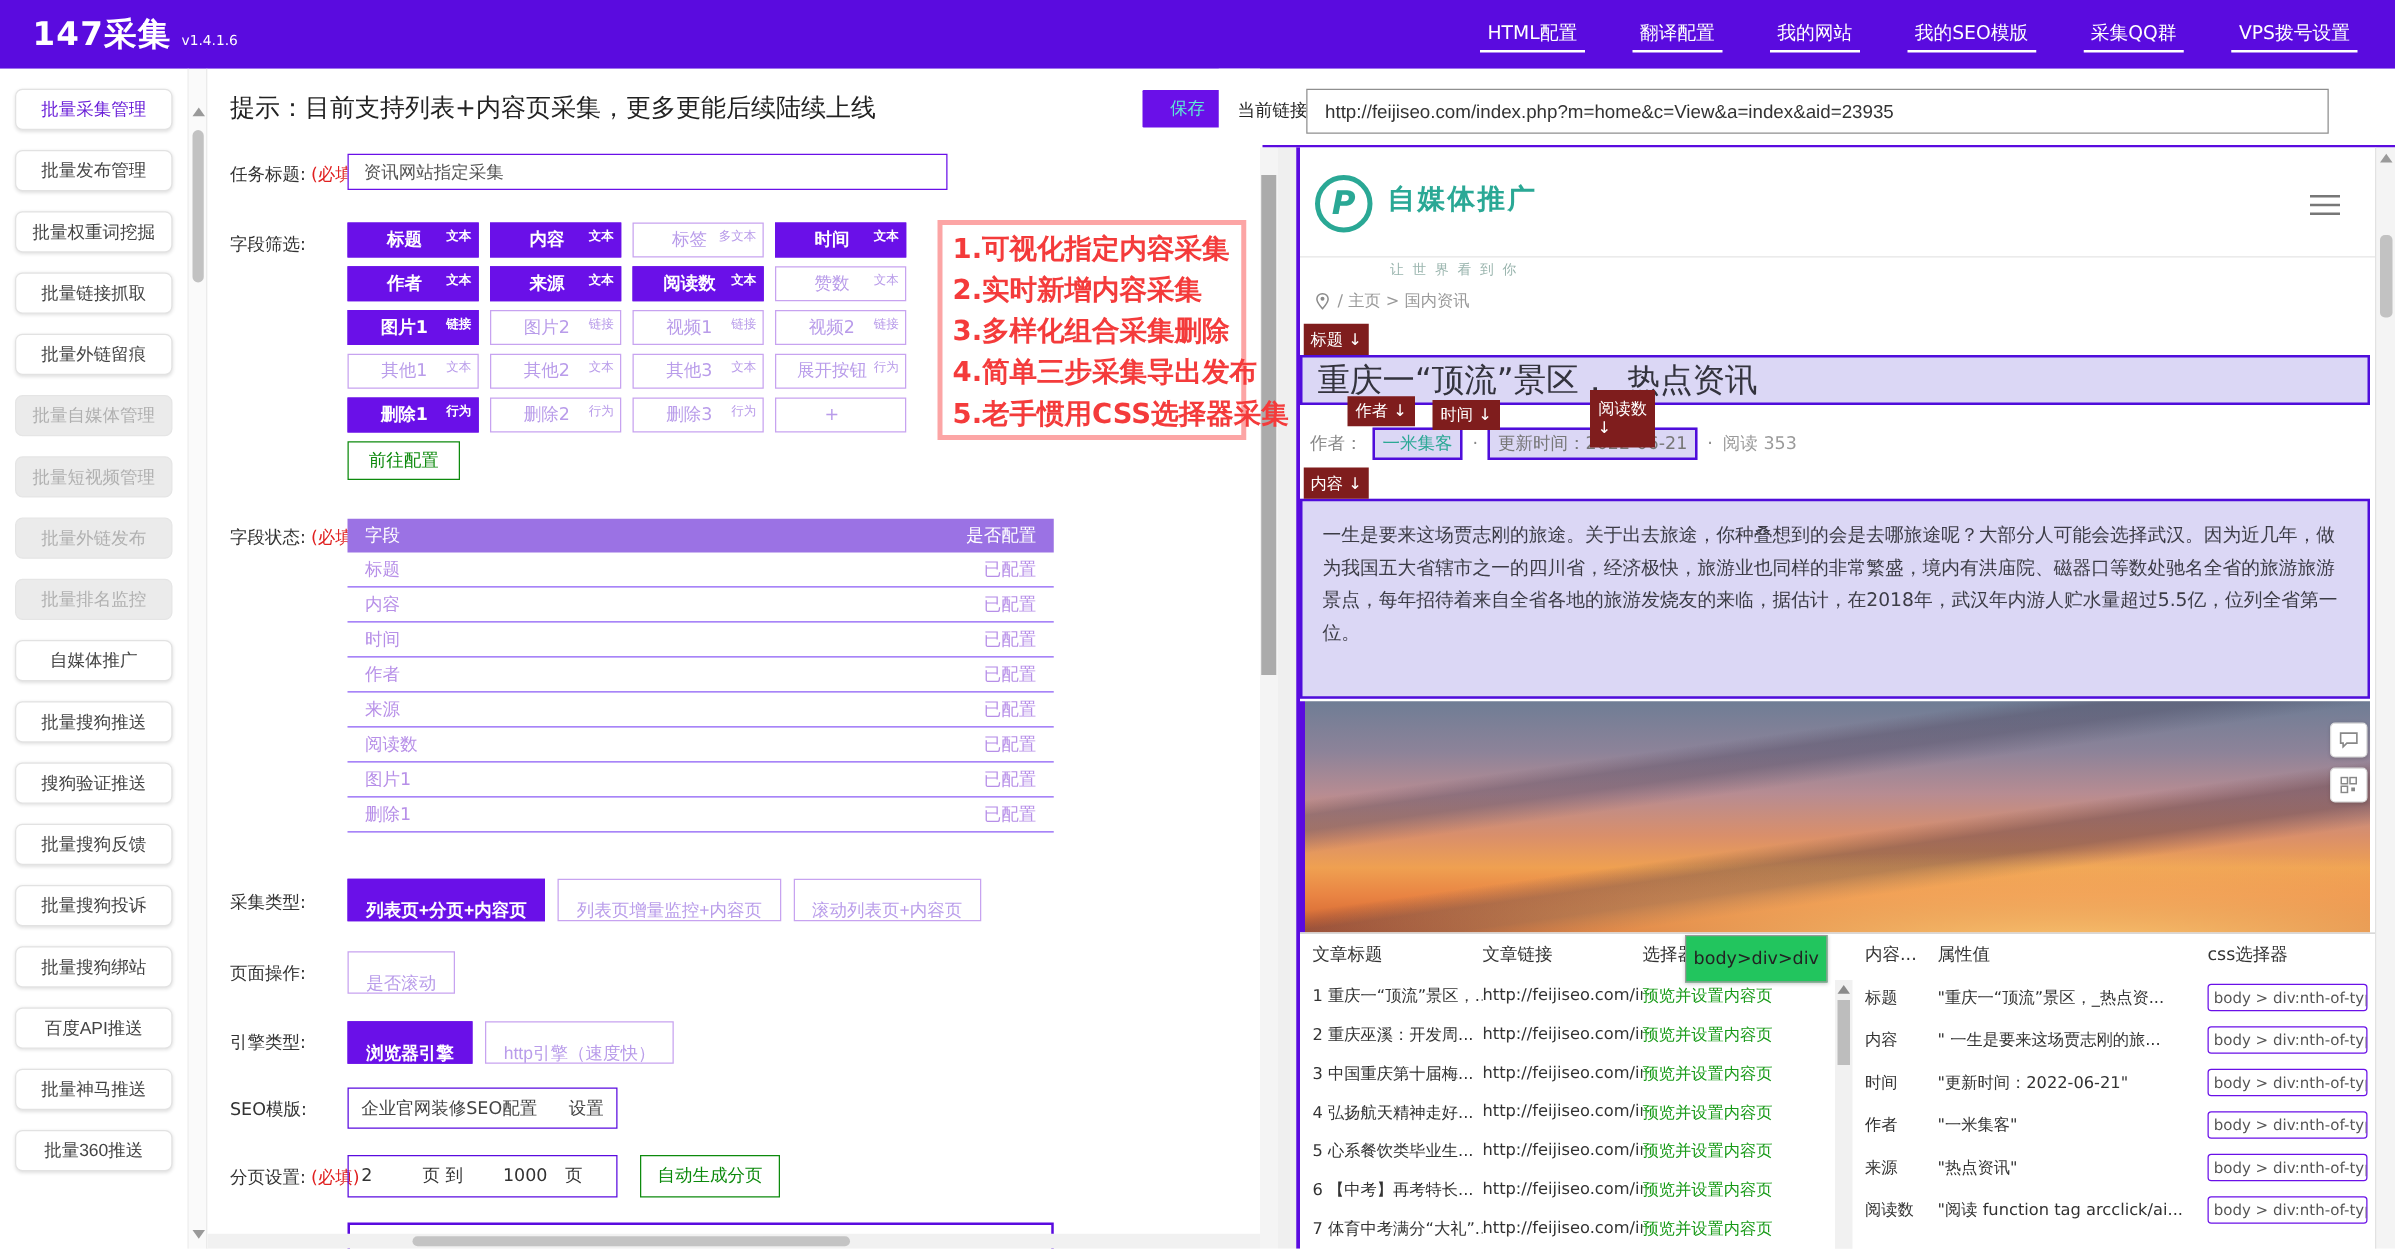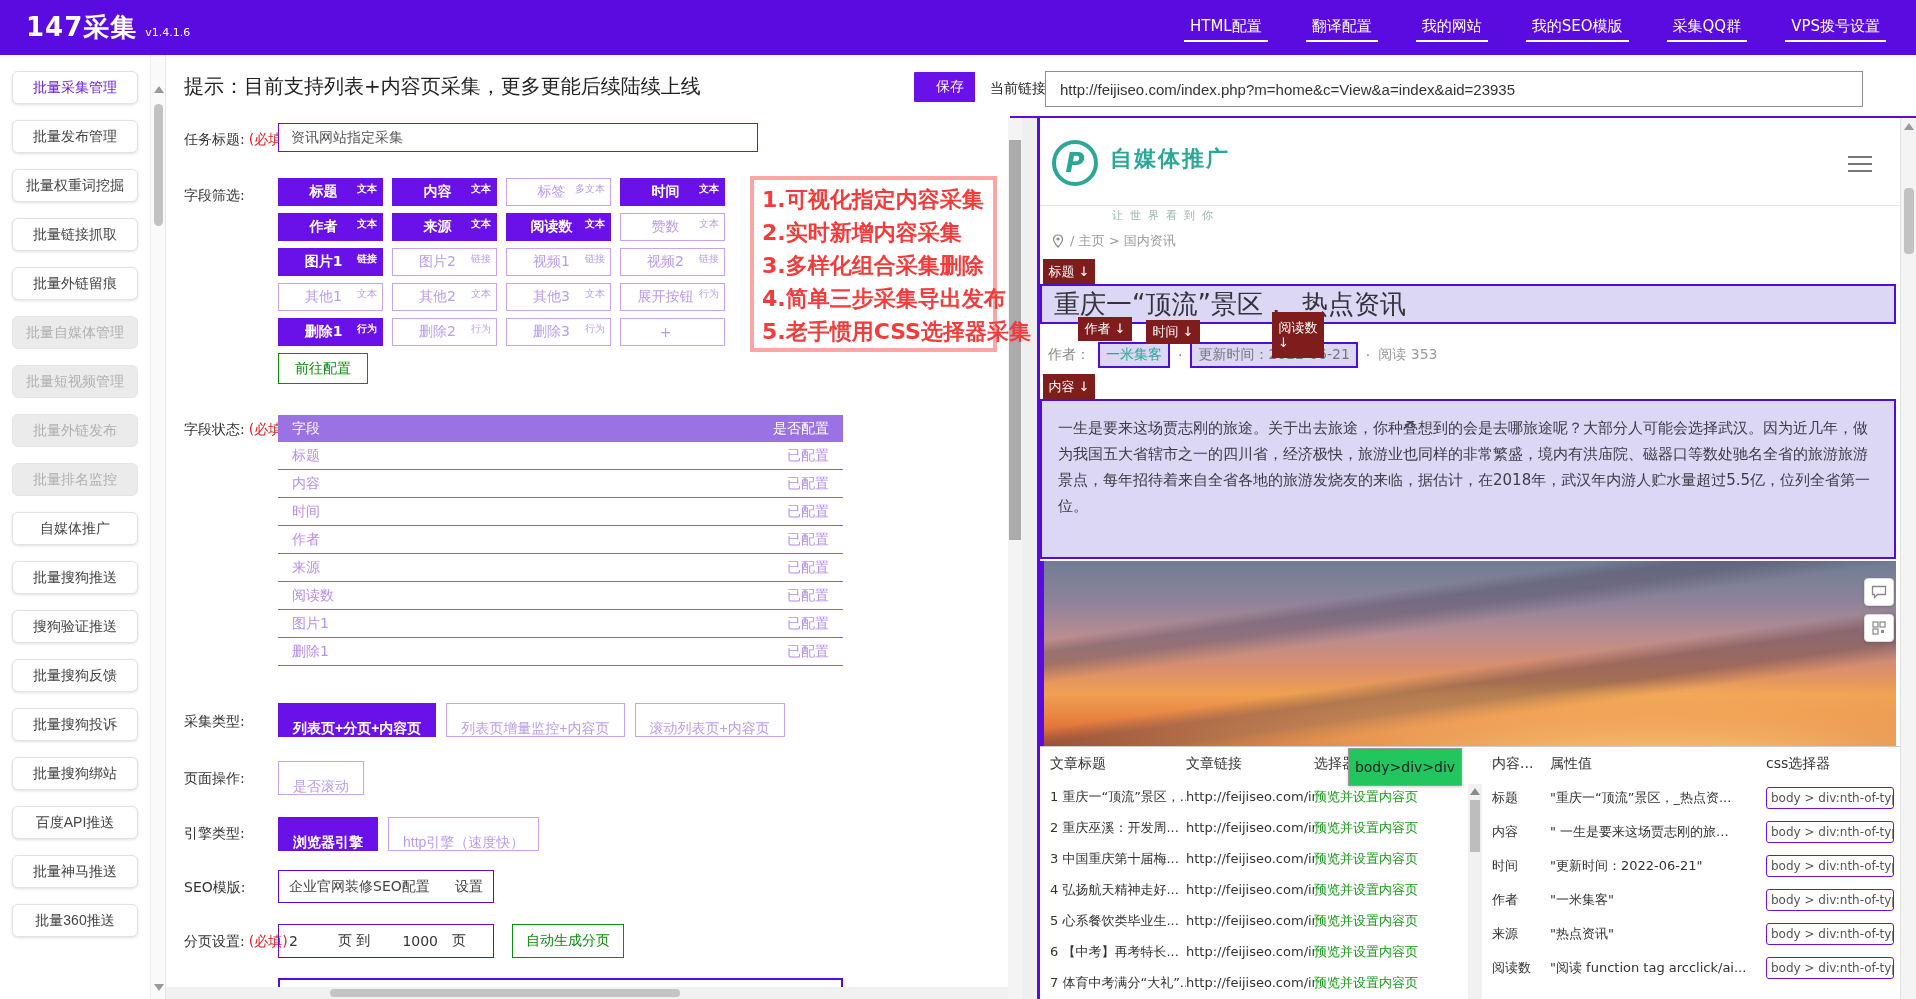--- a/index.html
+++ b/index.html
@@ -29,21 +29,21 @@
   .vscroll { position:absolute; left:150px; top:55px; width:16px; height:944px;
     background:#fafafa; border-left:1px solid #eee; border-right:1px solid #e6e6e6; }
   .vscroll .arr { position:absolute; left:3px; width:0; height:0; border-left:5px solid transparent; border-right:5px solid transparent; }
   .vscroll .arr.up { top:31px; border-bottom:7px solid #9a9a9a; }
   .vscroll .arr.down { bottom:8px; border-top:7px solid #9a9a9a; }
   .vscroll .thumb { position:absolute; left:3px; top:49px; width:9px; height:122px; background:#c2c2c2; border-radius:5px; }
   
   .main { position:absolute; left:166px; top:55px; width:842px; height:944px; background:#fff; }
   .notice { position:absolute; left:18px; top:18px; font-size:20px; color:#222; }
   .save-btn { position:absolute; left:748px; top:17px; width:72px; height:30px;
-    background:#6a10e8; color:#ffffff; border:none; border-radius:1px; font-size:14px; cursor:pointer; }
+    background:#6a10e8; color:#5eead4; border:none; border-radius:1px; font-size:14px; cursor:pointer; }
   .flabel { position:absolute; font-size:14px; color:#333; }
   .req { color:#e02020; margin-left:4px; }
   .task-input { position:absolute; left:112px; top:68px; width:480px; height:29px;
     border:1px solid #6a10e8; font-size:14px; color:#555; padding-left:12px; background:#fff; }
   
   .fgrid { position:absolute; left:112px; top:123px; display:grid;
     grid-template-columns:repeat(4,105px); grid-auto-rows:28px; gap:7px 9px; }
   .fbtn { border:1px solid #c7a3f0; background:#fff; color:#b99cea; font-size:14px;
     display:flex; align-items:center; justify-content:center; cursor:pointer; position:relative; }
   .fbtn .ftype { font-size:10px; position:absolute; right:5px; top:3px; }

